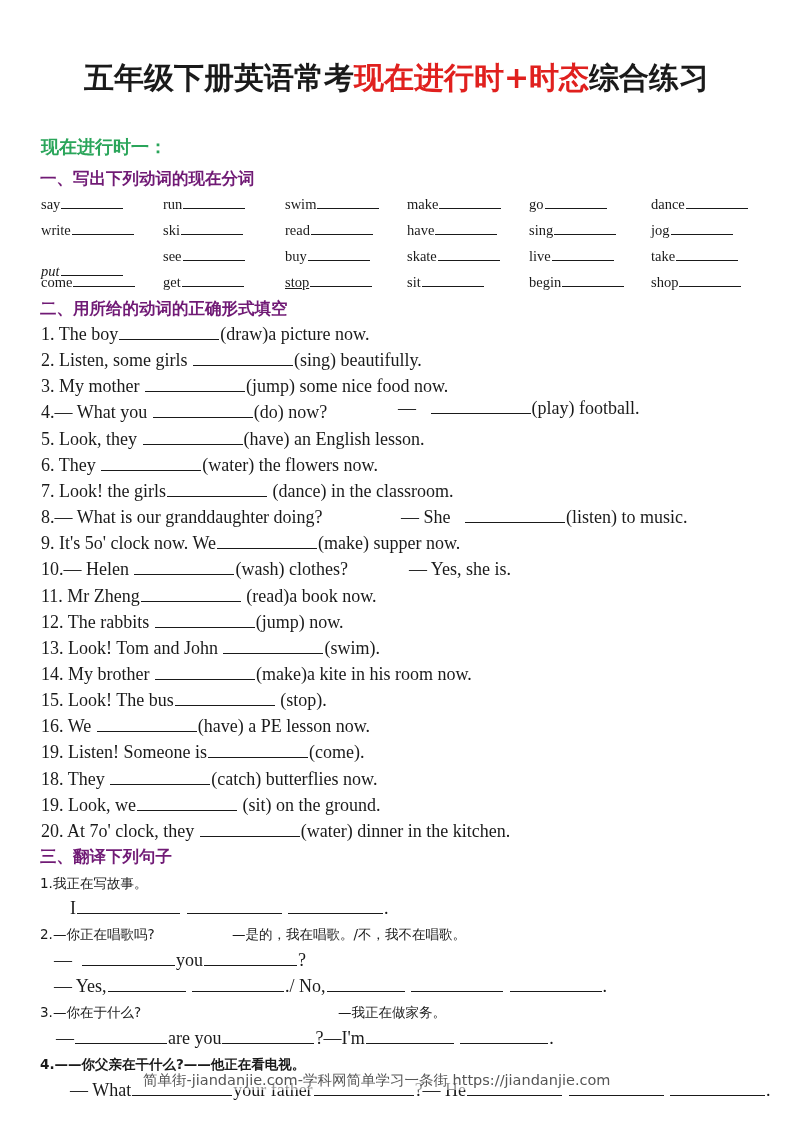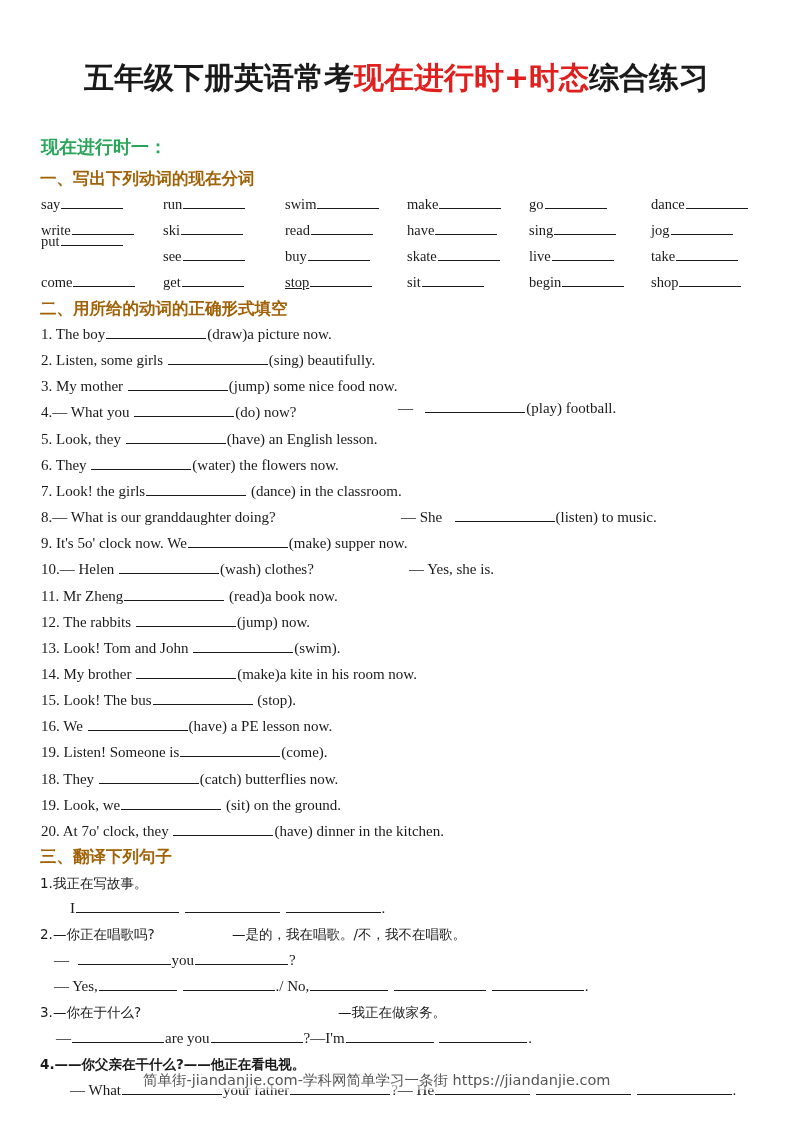--- a/index.html
+++ b/index.html
@@ -15,24 +15,24 @@
   }
   .title .red { color: #e0201e; }
   .green-head {
     position: absolute; left: 41px; top: 135px;
     font-family: "DejaVu Sans", sans-serif; font-size: 18px; font-weight: bold;
     color: #2aa55a;
   }
   .sec-head {
     position: absolute; left: 40px;
     font-family: "DejaVu Sans", sans-serif; font-size: 16.5px; font-weight: bold;
-    color: #a16207;
+    color: #701a75;
   }
   .line {
-    position: absolute; font-size: 15px; white-space: nowrap; line-height: 18px;
+    position: absolute; font-size: 18px; white-space: nowrap; line-height: 18px;
   }
   .blank {
     display: inline-block; border-bottom: 1.3px solid #1a1a1a;
     height: 13px; vertical-align: baseline; margin: 0 1px;
   }
   .cn { font-family: "DejaVu Sans", sans-serif; font-size: 13.5px; }
   .word-grid .cell { position: absolute; font-size: 14.5px; white-space: nowrap; }
   .watermark {
     position: absolute; left: 143px; top: 1071px;
     font-family: "DejaVu Sans", sans-serif; font-size: 14.5px; color: #555;
@@ -54,21 +54,21 @@
     <div class="cell" style="left: 285px; top: 195px;"><span>swim</span><span class="blank" style="width: 62px;"></span></div>
     <div class="cell" style="left: 407px; top: 195px;"><span>make</span><span class="blank" style="width: 62px;"></span></div>
     <div class="cell" style="left: 529px; top: 195px;"><span>go</span><span class="blank" style="width: 62px;"></span></div>
     <div class="cell" style="left: 651px; top: 195px;"><span>dance</span><span class="blank" style="width: 62px;"></span></div>
     <div class="cell" style="left: 41px; top: 221px;"><span>write</span><span class="blank" style="width: 62px;"></span></div>
     <div class="cell" style="left: 163px; top: 221px;"><span>ski</span><span class="blank" style="width: 62px;"></span></div>
     <div class="cell" style="left: 285px; top: 221px;"><span>read</span><span class="blank" style="width: 62px;"></span></div>
     <div class="cell" style="left: 407px; top: 221px;"><span>have</span><span class="blank" style="width: 62px;"></span></div>
     <div class="cell" style="left: 529px; top: 221px;"><span>sing</span><span class="blank" style="width: 62px;"></span></div>
     <div class="cell" style="left: 651px; top: 221px; text-align: right;"><span>jog</span><span class="blank" style="width: 62px;"></span></div>
-    <div class="cell" style="left: 41px; top: 232px;"><span>put</span><span class="blank" style="width: 62px;"></span></div>
+    <div class="cell" style="left: 41px; top: 262px; font-style: italic;"><span>put</span><span class="blank" style="width: 62px;"></span></div>
     <div class="cell" style="left: 163px; top: 247px;"><span>see</span><span class="blank" style="width: 62px;"></span></div>
     <div class="cell" style="left: 285px; top: 247px;"><span>buy</span><span class="blank" style="width: 62px;"></span></div>
     <div class="cell" style="left: 407px; top: 247px;"><span>skate</span><span class="blank" style="width: 62px;"></span></div>
     <div class="cell" style="left: 529px; top: 247px;"><span>live</span><span class="blank" style="width: 62px;"></span></div>
     <div class="cell" style="left: 651px; top: 247px;"><span>take</span><span class="blank" style="width: 62px;"></span></div>
     <div class="cell" style="left: 41px; top: 273px;"><span>come</span><span class="blank" style="width: 62px;"></span></div>
     <div class="cell" style="left: 163px; top: 273px;"><span>get</span><span class="blank" style="width: 62px;"></span></div>
     <div class="cell" style="left: 285px; top: 273px; text-decoration: underline;"><span>stop</span><span class="blank" style="width: 62px;"></span></div>
     <div class="cell" style="left: 407px; top: 273px;"><span>sit</span><span class="blank" style="width: 62px;"></span></div>
     <div class="cell" style="left: 529px; top: 273px;"><span>begin</span><span class="blank" style="width: 62px;"></span></div>
@@ -93,21 +93,21 @@
     <div class="line" style="top: 560px; left: 409px;"><span>— Yes, she is.</span></div>
     <div class="line" style="left: 41px; top: 587px;"><span>11. Mr Zheng</span><span class="blank" style="width: 100px;"></span><span> (read)a book now.</span></div>
     <div class="line" style="left: 41px; top: 613px;"><span>12. The rabbits </span><span class="blank" style="width: 100px;"></span><span>(jump) now.</span></div>
     <div class="line" style="left: 41px; top: 639px;"><span>13. Look! Tom and John </span><span class="blank" style="width: 100px;"></span><span>(swim).</span></div>
     <div class="line" style="left: 41px; top: 665px;"><span>14. My brother </span><span class="blank" style="width: 100px;"></span><span>(make)a kite in his room now.</span></div>
     <div class="line" style="left: 41px; top: 691px;"><span>15. Look! The bus</span><span class="blank" style="width: 100px;"></span><span> (stop).</span></div>
     <div class="line" style="left: 41px; top: 717px;"><span>16. We </span><span class="blank" style="width: 100px;"></span><span>(have) a PE lesson now.</span></div>
     <div class="line" style="left: 41px; top: 743px;"><span>19. Listen! Someone is</span><span class="blank" style="width: 100px;"></span><span>(come).</span></div>
     <div class="line" style="left: 41px; top: 770px;"><span>18. They </span><span class="blank" style="width: 100px;"></span><span>(catch) butterflies now.</span></div>
     <div class="line" style="left: 41px; top: 796px;"><span>19. Look, we</span><span class="blank" style="width: 100px;"></span><span> (sit) on the ground.</span></div>
-    <div class="line" style="left: 41px; top: 822px;"><span>20. At 7o' clock, they </span><span class="blank" style="width: 100px;"></span><span>(have) dinner in the kitchen.</span></div>
+    <div class="line" style="left: 41px; top: 822px;"><span>20. At 7o' clock, they </span><span class="blank" style="width: 100px;"></span><span>(water) dinner in the kitchen.</span></div>
   </div>
 
 <div class="sec-head" style="top:846px">三、翻译下列句子</div>
 
 <div class="line cn" style="left:40px; top:874px">1.我正在写故事。</div>
 <div class="line" style="left:70px; top:899px">
   <span>I</span><span class="blank" style="width:103px"></span>
   <span class="blank" style="width:95px"></span>
   <span class="blank" style="width:95px"></span><span>.</span>
 </div>

